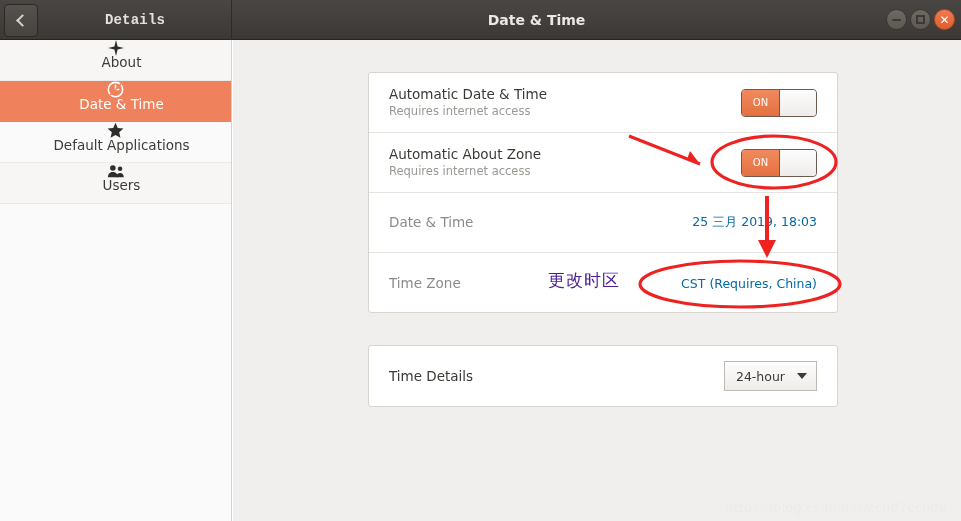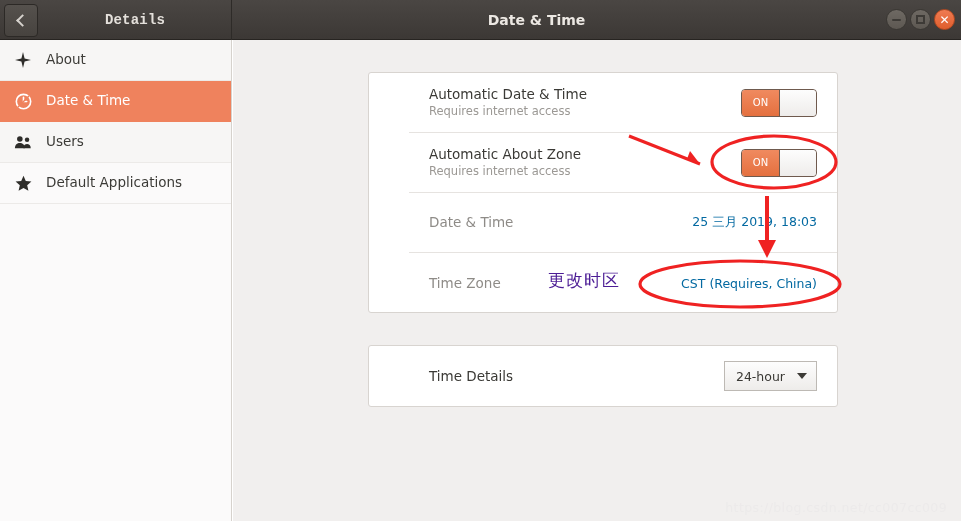--- a/index.html
+++ b/index.html
@@ -123,20 +123,21 @@
   .side-item {
     position: relative;
     display: flex;
     align-items: center;
     height: 41px;
     padding-left: 12px;
     border-bottom: 1px solid #eceae8;
     cursor: pointer;
     color: #3c3b37;
     font-size: 13.5px;
+    flex-direction: column;
   }
   .side-item.alt { background: #f7f6f5; }
   .side-item.active {
     background: #ef825d;
     color: #ffffff;
     border-bottom: 1px solid #ef825d;
   }
   .side-icon {
     width: 22px;
     margin-right: 12px;
@@ -153,21 +154,20 @@
     left: 233px; top: 40px;
     width: 728px; height: 481px;
     background: #f1efee;
   }
 
   .card {
     position: absolute;
     background: #ffffff;
     border: 1px solid #d8d4d0;
     border-radius: 3px;
-    padding-left: 40px;
   }
   #card-main {
     left: 135px; top: 32px;
     width: 470px; height: 241px;
   }
   #card-format {
     left: 135px; top: 305px;
     width: 470px; height: 62px;
   }
 
@@ -311,43 +311,43 @@
 
     <div class="side-item active">
       <span class="side-icon">
         <svg width="17" height="17" viewBox="0 0 18 18">
           <circle cx="9" cy="9" r="7.6" fill="none" stroke="#ffffff" stroke-width="1.7"></circle>
           <path d="M9 4.6 V9 H12.4" fill="none" stroke="#ffffff" stroke-width="1.7" stroke-linecap="round"></path>
           <line x1="3" y1="15" x2="15" y2="3" stroke="#ef825d" stroke-width="1.6"></line>
         </svg>
       </span>
       <span class="side-label">Date &amp; Time</span>
+    </div>
+
+    <div class="side-item">
+      <span class="side-icon">
+        <svg width="17" height="17" viewBox="0 0 18 18">
+            <path d="M9 0.8 L11.4 6.3 L17.4 6.9 L12.9 10.9 L14.2 16.8 L9 13.7 L3.8 16.8 L5.1 10.9 L0.6 6.9 L6.6 6.3 Z" fill="#2e2d2a"></path>
+          </svg>
+      </span>
+      <span class="side-label">Default Applications</span>
     </div>
 
     <div class="side-item alt">
       <span class="side-icon">
         <svg width="18" height="16" viewBox="0 0 20 16">
           <circle cx="6.5" cy="4.6" r="3.1" fill="#2e2d2a"></circle>
           <path d="M1 15 C1 10.8 3.6 9 6.5 9 C9.4 9 12 10.8 12 15 Z" fill="#2e2d2a"></path>
           <circle cx="14.5" cy="5.4" r="2.5" fill="#2e2d2a"></circle>
           <path d="M10.4 15 C10.4 11.6 12.3 10.2 14.5 10.2 C16.7 10.2 18.6 11.6 18.6 15 Z" fill="#2e2d2a"></path>
         </svg>
       </span>
       <span class="side-label">Users</span>
     </div>
 
-    <div class="side-item">
-      <span class="side-icon">
-        <svg width="17" height="17" viewBox="0 0 18 18">
-            <path d="M9 0.8 L11.4 6.3 L17.4 6.9 L12.9 10.9 L14.2 16.8 L9 13.7 L3.8 16.8 L5.1 10.9 L0.6 6.9 L6.6 6.3 Z" fill="#2e2d2a"></path>
-          </svg>
-      </span>
-      <span class="side-label">Default Applications</span>
-    </div>
-
   </div>
 
   <div class="content">
 
     <div class="card" id="card-main">
 
       <div class="row">
         <div class="row-texts">
           <div class="row-title">Automatic Date &amp; Time</div>
           <div class="row-sub">Requires internet access</div>

